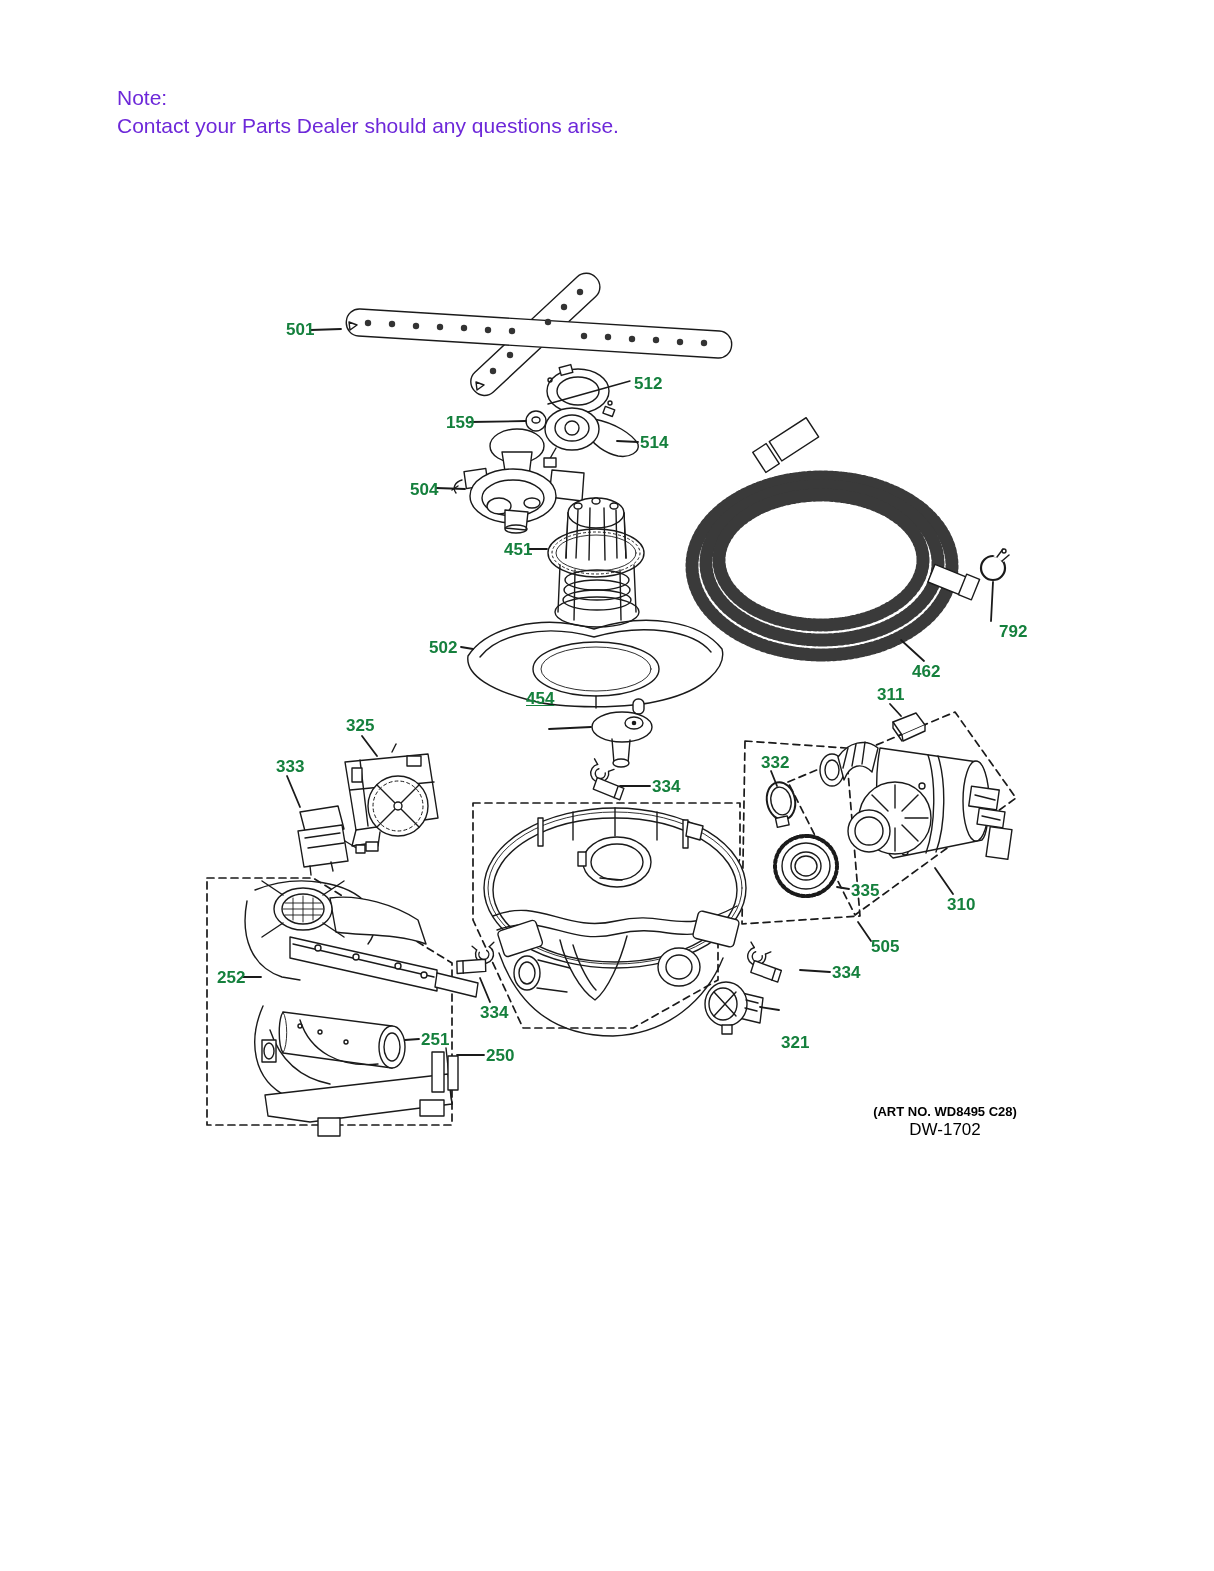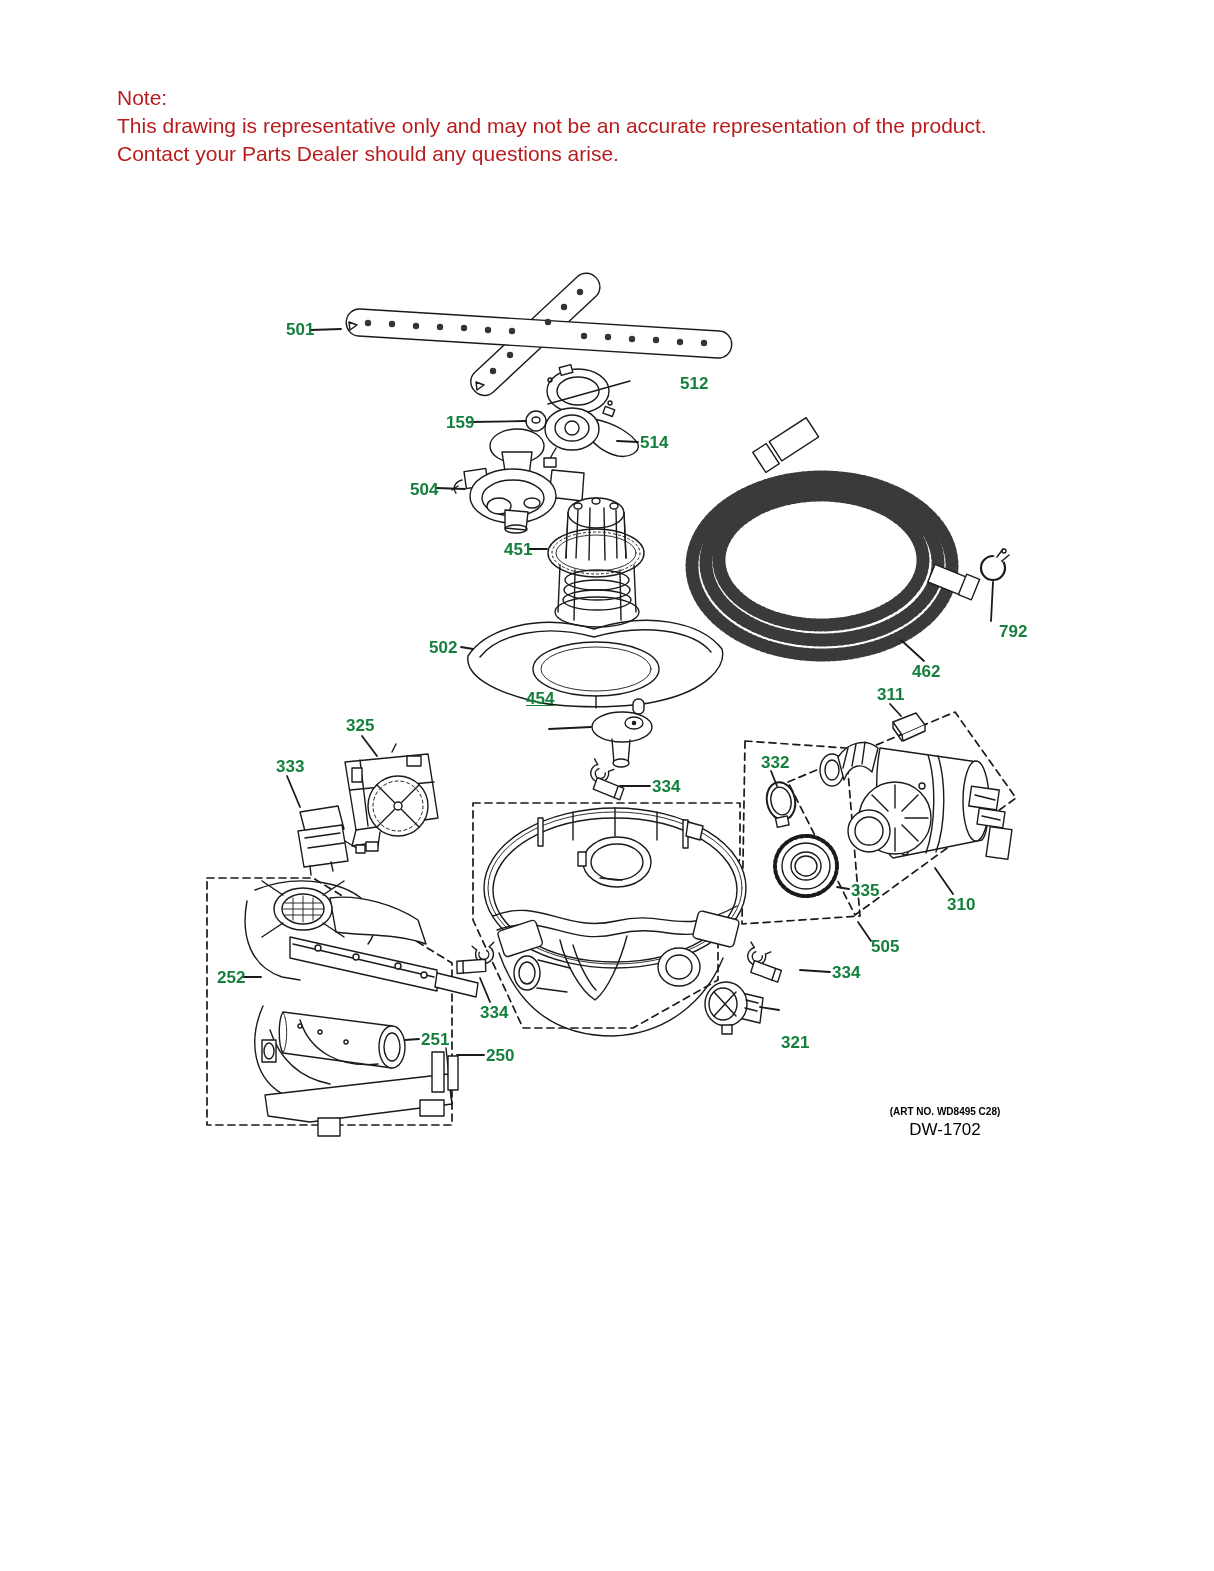--- a/index.html
+++ b/index.html
@@ -1,34 +1,33 @@
 <!DOCTYPE html>
 <html><head>
 <meta charset="utf-8">
 <style>
   html,body{margin:0;padding:0;background:#fff;}
   .page{position:relative;width:1214px;height:1571px;background:#fff;overflow:hidden;
         font-family:"Liberation Sans",sans-serif;color:#000;}
-  .note{position:absolute;left:117px;top:84px;font-size:21px;line-height:28px;color:#b91c1c;}
+  .note{position:absolute;left:117px;top:84px;font-size:21px;line-height:28px;color:#6d28d9;}
   .note .h{margin:0 0 0 0;}
   .plabel{position:absolute;font-weight:bold;font-size:17px;line-height:17px;color:#15803d;
           white-space:nowrap;}
   .footer{position:absolute;left:830px;top:1103px;width:230px;text-align:center;}
-  .footer .art{font-size:10px;font-weight:bold;line-height:17px;}
+  .footer .art{font-size:13px;font-weight:bold;line-height:17px;}
   .footer .dw{font-size:17px;line-height:20px;}
   svg{position:absolute;left:0;top:0;}
 </style>
 </head>
 <body>
 
 <div class="page">
 
   <div class="note">
     <div class="h">Note:</div>
-    <div>This drawing is representative only and may not be an accurate representation of the product.</div>
     <div>Contact your Parts Dealer should any questions arise.</div>
   </div>
 
   <svg width="1214" height="1571" viewBox="0 0 1214 1571">
     <g fill="none" stroke="#1a1a1a" stroke-width="1.4" stroke-linecap="round" stroke-linejoin="round">
 
       <g stroke-dasharray="7 5" stroke-width="1.7">
         <polygon points="207,878 313,878 452,963 452,1125 207,1125"></polygon>
       </g>
       <g stroke-dasharray="7 5" stroke-width="1.7">
@@ -412,21 +411,21 @@
         <line x1="490" y1="1002" x2="480" y2="978"></line>
         <line x1="779" y1="1010" x2="760" y2="1007"></line>
         <line x1="419" y1="1039" x2="405" y2="1040"></line>
         <line x1="484" y1="1055" x2="457" y2="1055"></line>
       </g>
     </g>
   </svg>
 
   <div id="labels">
       <div class="plabel" style="left: 286px; top: 321px;">501</div>
-      <div class="plabel" style="left: 634px; top: 375px; margin-left: 46px;">512</div>
+      <div class="plabel" style="left: 634px; top: 375px;">512</div>
       <div class="plabel" style="left: 446px; top: 414px;">159</div>
       <div class="plabel" style="left: 640px; top: 434px;">514</div>
       <div class="plabel" style="left: 410px; top: 481px;">504</div>
       <div class="plabel" style="left: 504px; top: 541px;">451</div>
       <div class="plabel" style="left: 429px; top: 639px;">502</div>
       <div class="plabel" style="left: 967px; top: 623px; margin-left: 32px;">792</div>
       <div class="plabel" style="left: 912px; top: 663px;">462</div>
       <div class="plabel" style="left: 877px; top: 686px;">311</div>
       <div class="plabel" style="left: 346px; top: 717px;">325</div>
       <div class="plabel" style="left: 526px; top: 690px; text-decoration: underline;">454</div>

